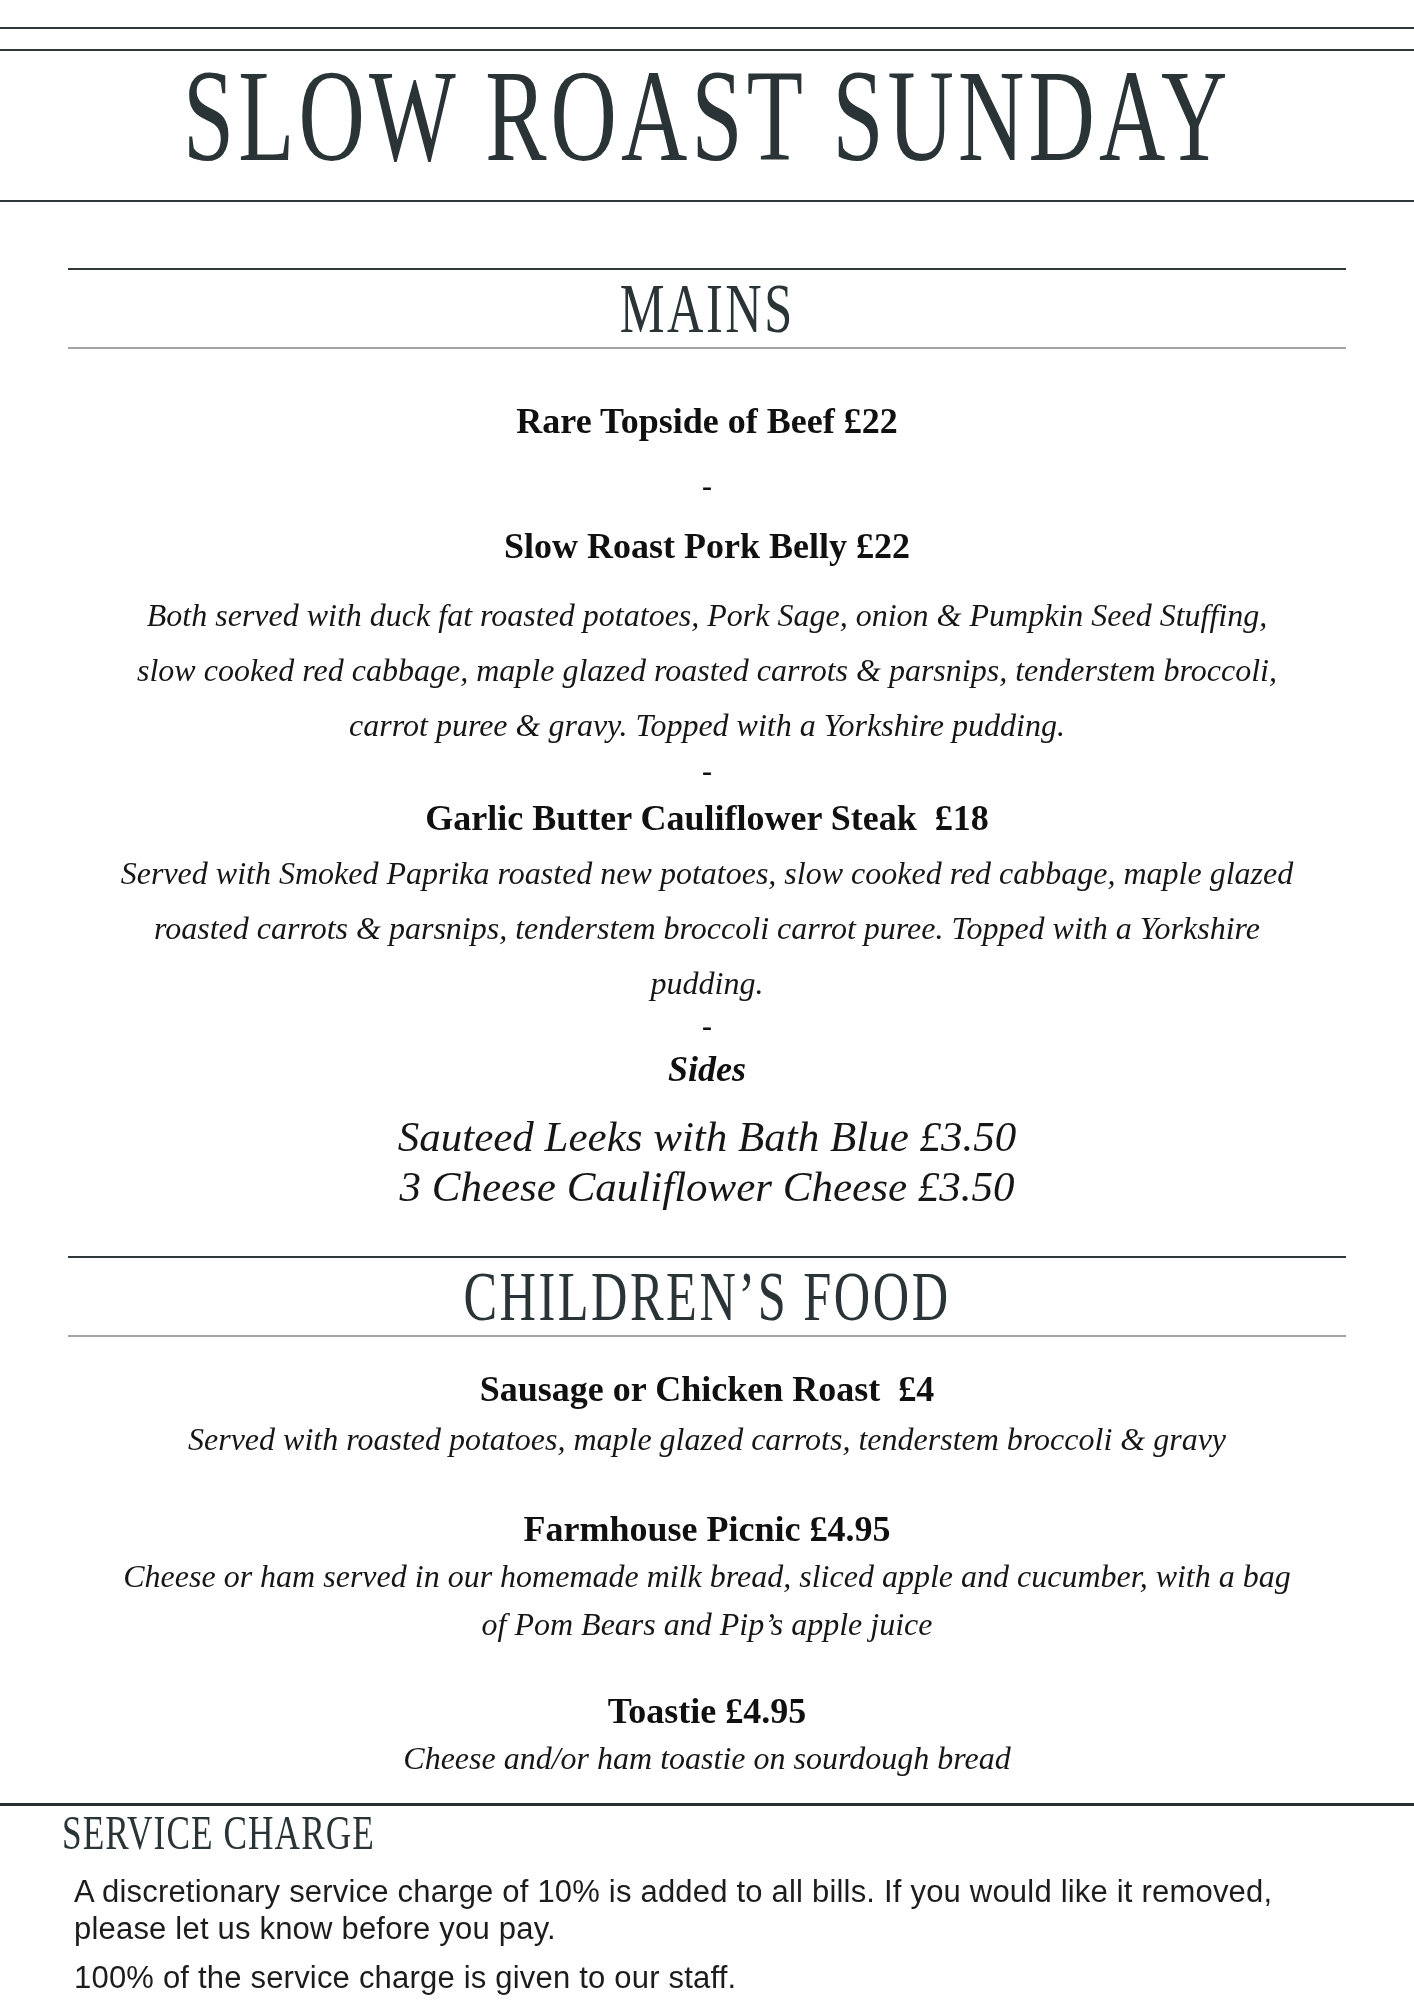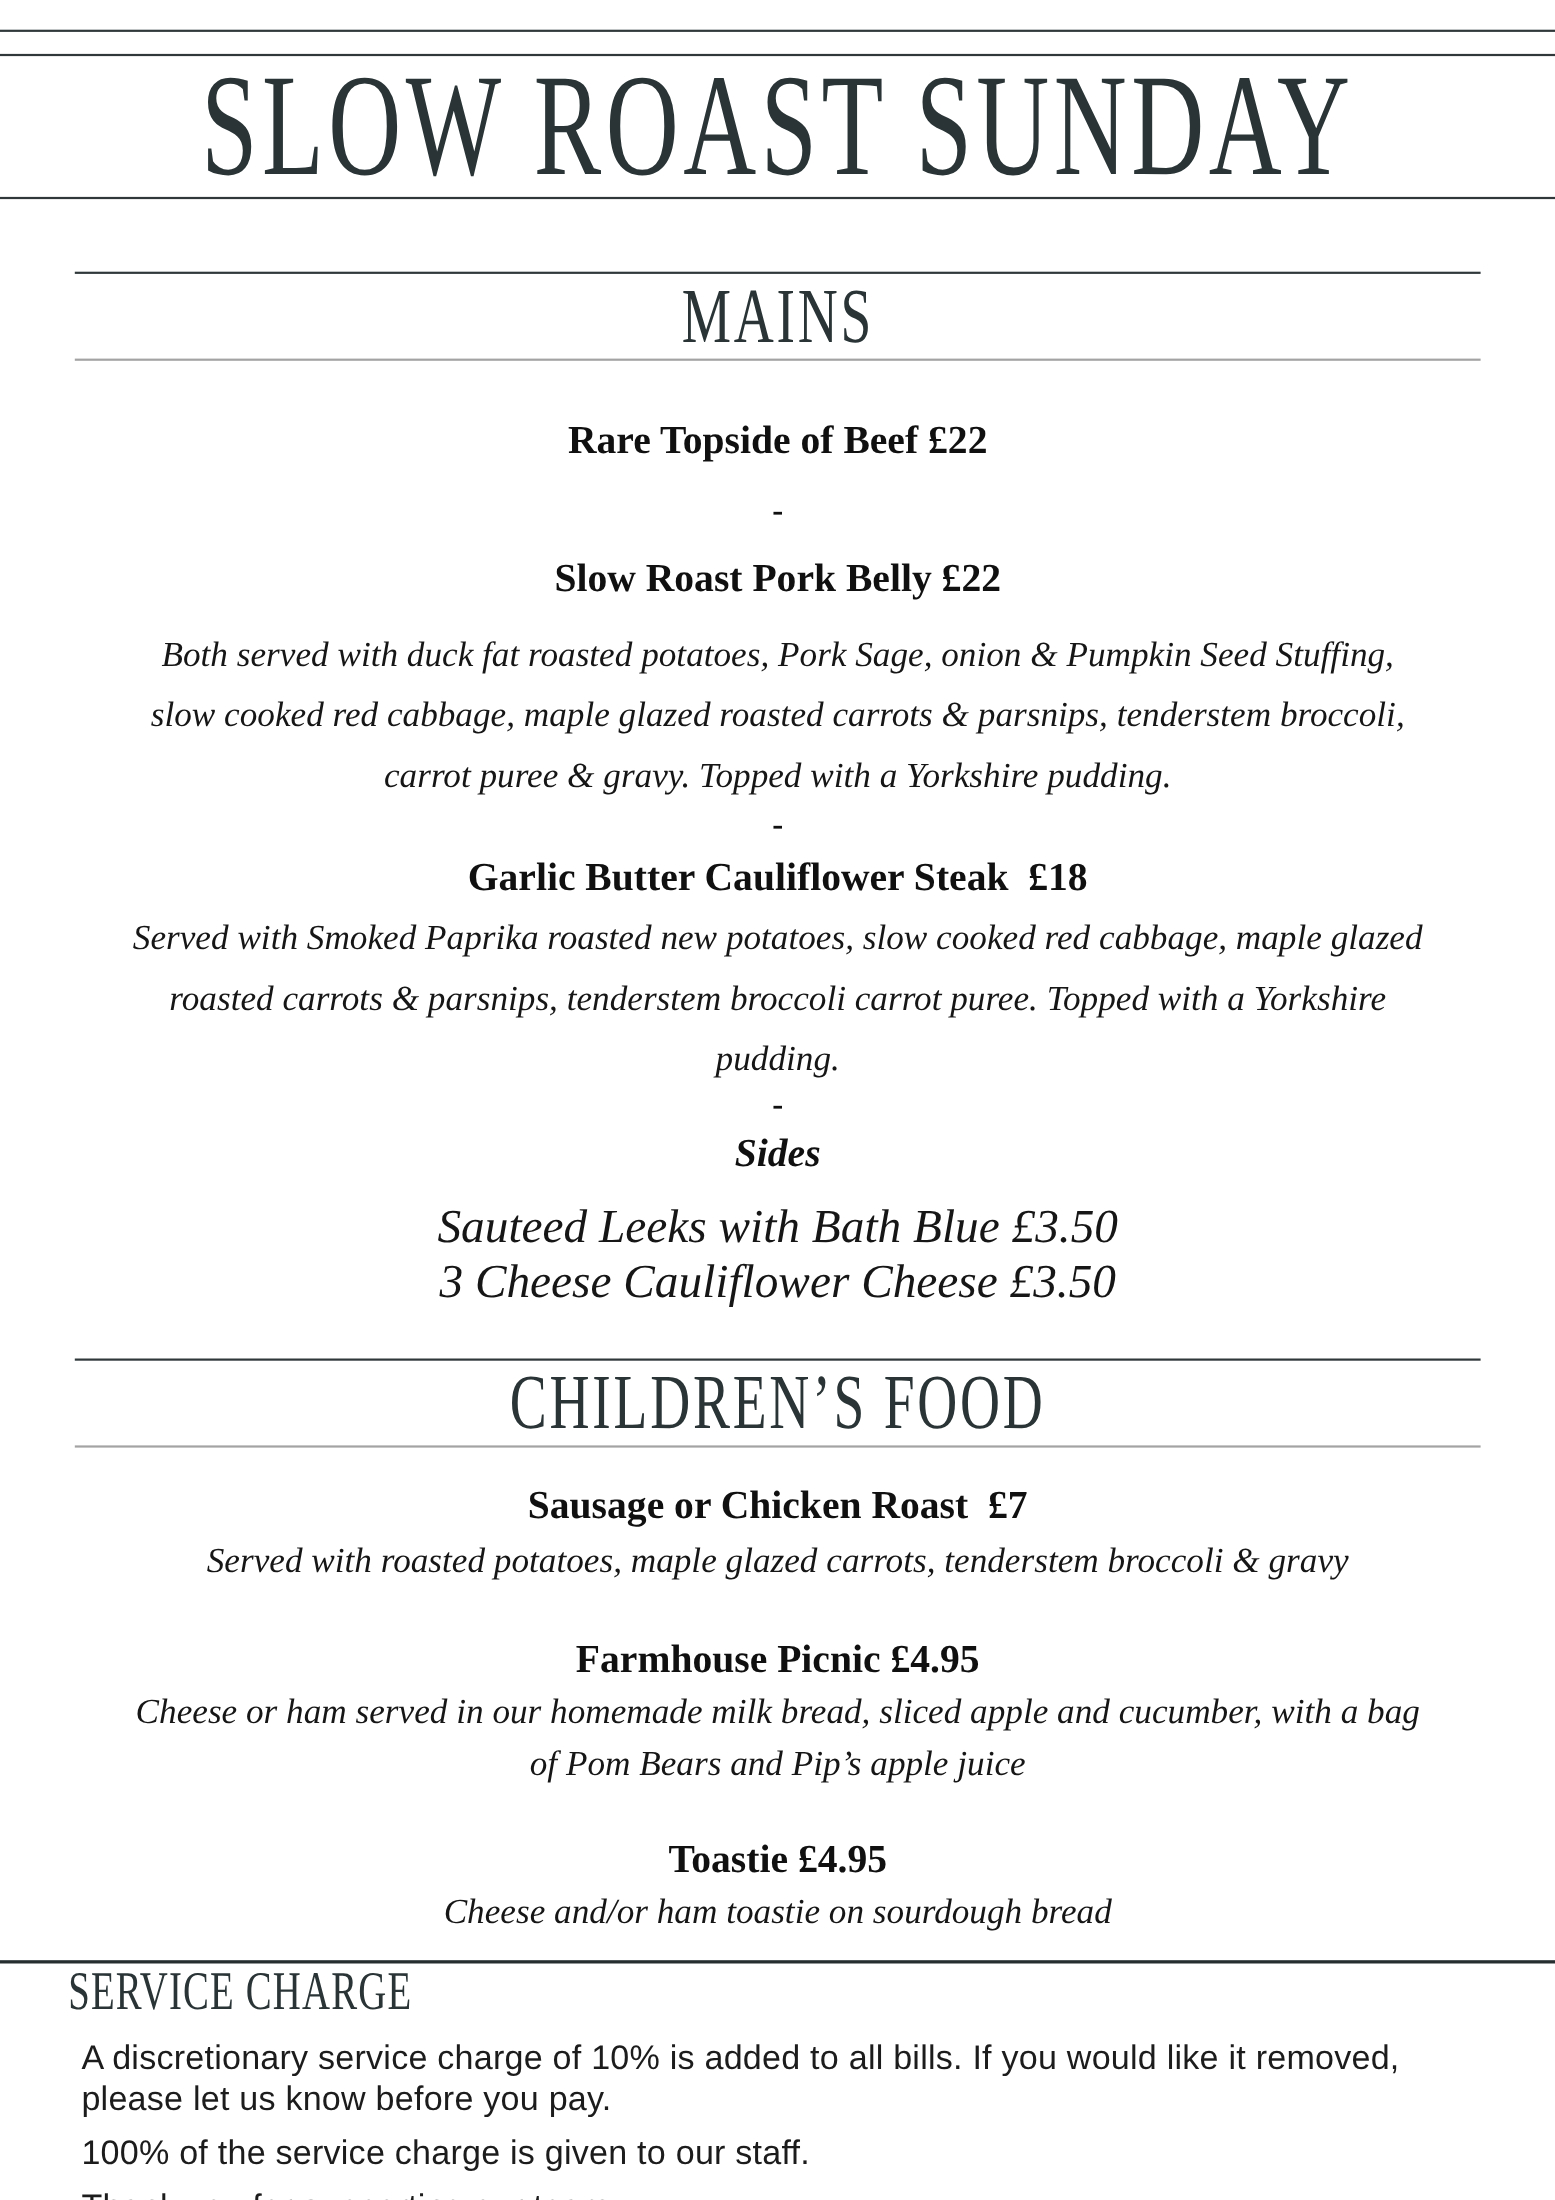--- a/index.html
+++ b/index.html
@@ -3,21 +3,21 @@
 <meta charset="utf-8">
 <style>
   html, body { margin: 0; padding: 0; background: #ffffff; }
   .page {
     width: 1414px; height: 2000px; background: #ffffff; position: relative;
     overflow: hidden; font-family: "Liberation Serif", serif; color: #131313;
   }
   .hairline { height: 2px; background: #30383a; }
   .hl-1 { margin-top: 27px; }
   .hl-2 { margin-top: 20px; }
-  .title-band { height: 128px; display: flex; align-items: flex-start; justify-content: center; }
+  .title-band { height: 149px; display: flex; align-items: flex-start; justify-content: center; }
   .display { color: #2a3436; font-weight: 400; white-space: nowrap; }
   .title-text { font-size: 112px; letter-spacing: 0.045em; transform: scale(0.82, 1.18); }
   .section-head {
     margin: 0 68px; height: 77px;
     border-top: 2px solid #30383a; border-bottom: 2px solid #a3a3a3;
     display: flex; align-items: center; justify-content: center;
   }
   .mains-head { margin-top: 66px; }
   .children-head { margin-top: 44px; }
   .section-title { font-size: 60px; letter-spacing: 0.05em; transform: scale(0.84, 1.18); }
@@ -86,21 +86,21 @@
 
   <div class="mt21">
     <p class="side-line">Sauteed Leeks with Bath Blue £3.50</p>
     <p class="side-line">3 Cheese Cauliflower Cheese £3.50</p>
   </div>
 
   <div class="section-head children-head">
     <div class="display section-title">CHILDREN’S FOOD</div>
   </div>
 
-  <p class="item mt30">Sausage or Chicken Roast £7</p>
+  <p class="item mt30">Sausage or Chicken Roast £4</p>
   <p class="desc desc-sm mt3">Served with roasted potatoes, maple glazed carrots, tenderstem broccoli &amp; gravy</p>
 
   <p class="item mt43">Farmhouse Picnic £4.95</p>
   <p class="desc desc-md mt1">Cheese or ham served in our homemade milk bread, sliced apple and cucumber, with a bag
 of Pom Bears and Pip’s apple juice</p>
 
   <p class="item mt41">Toastie £4.95</p>
   <p class="desc desc-sm mt0">Cheese and/or ham toastie on sourdough bread</p>
 
   <div class="footer">

